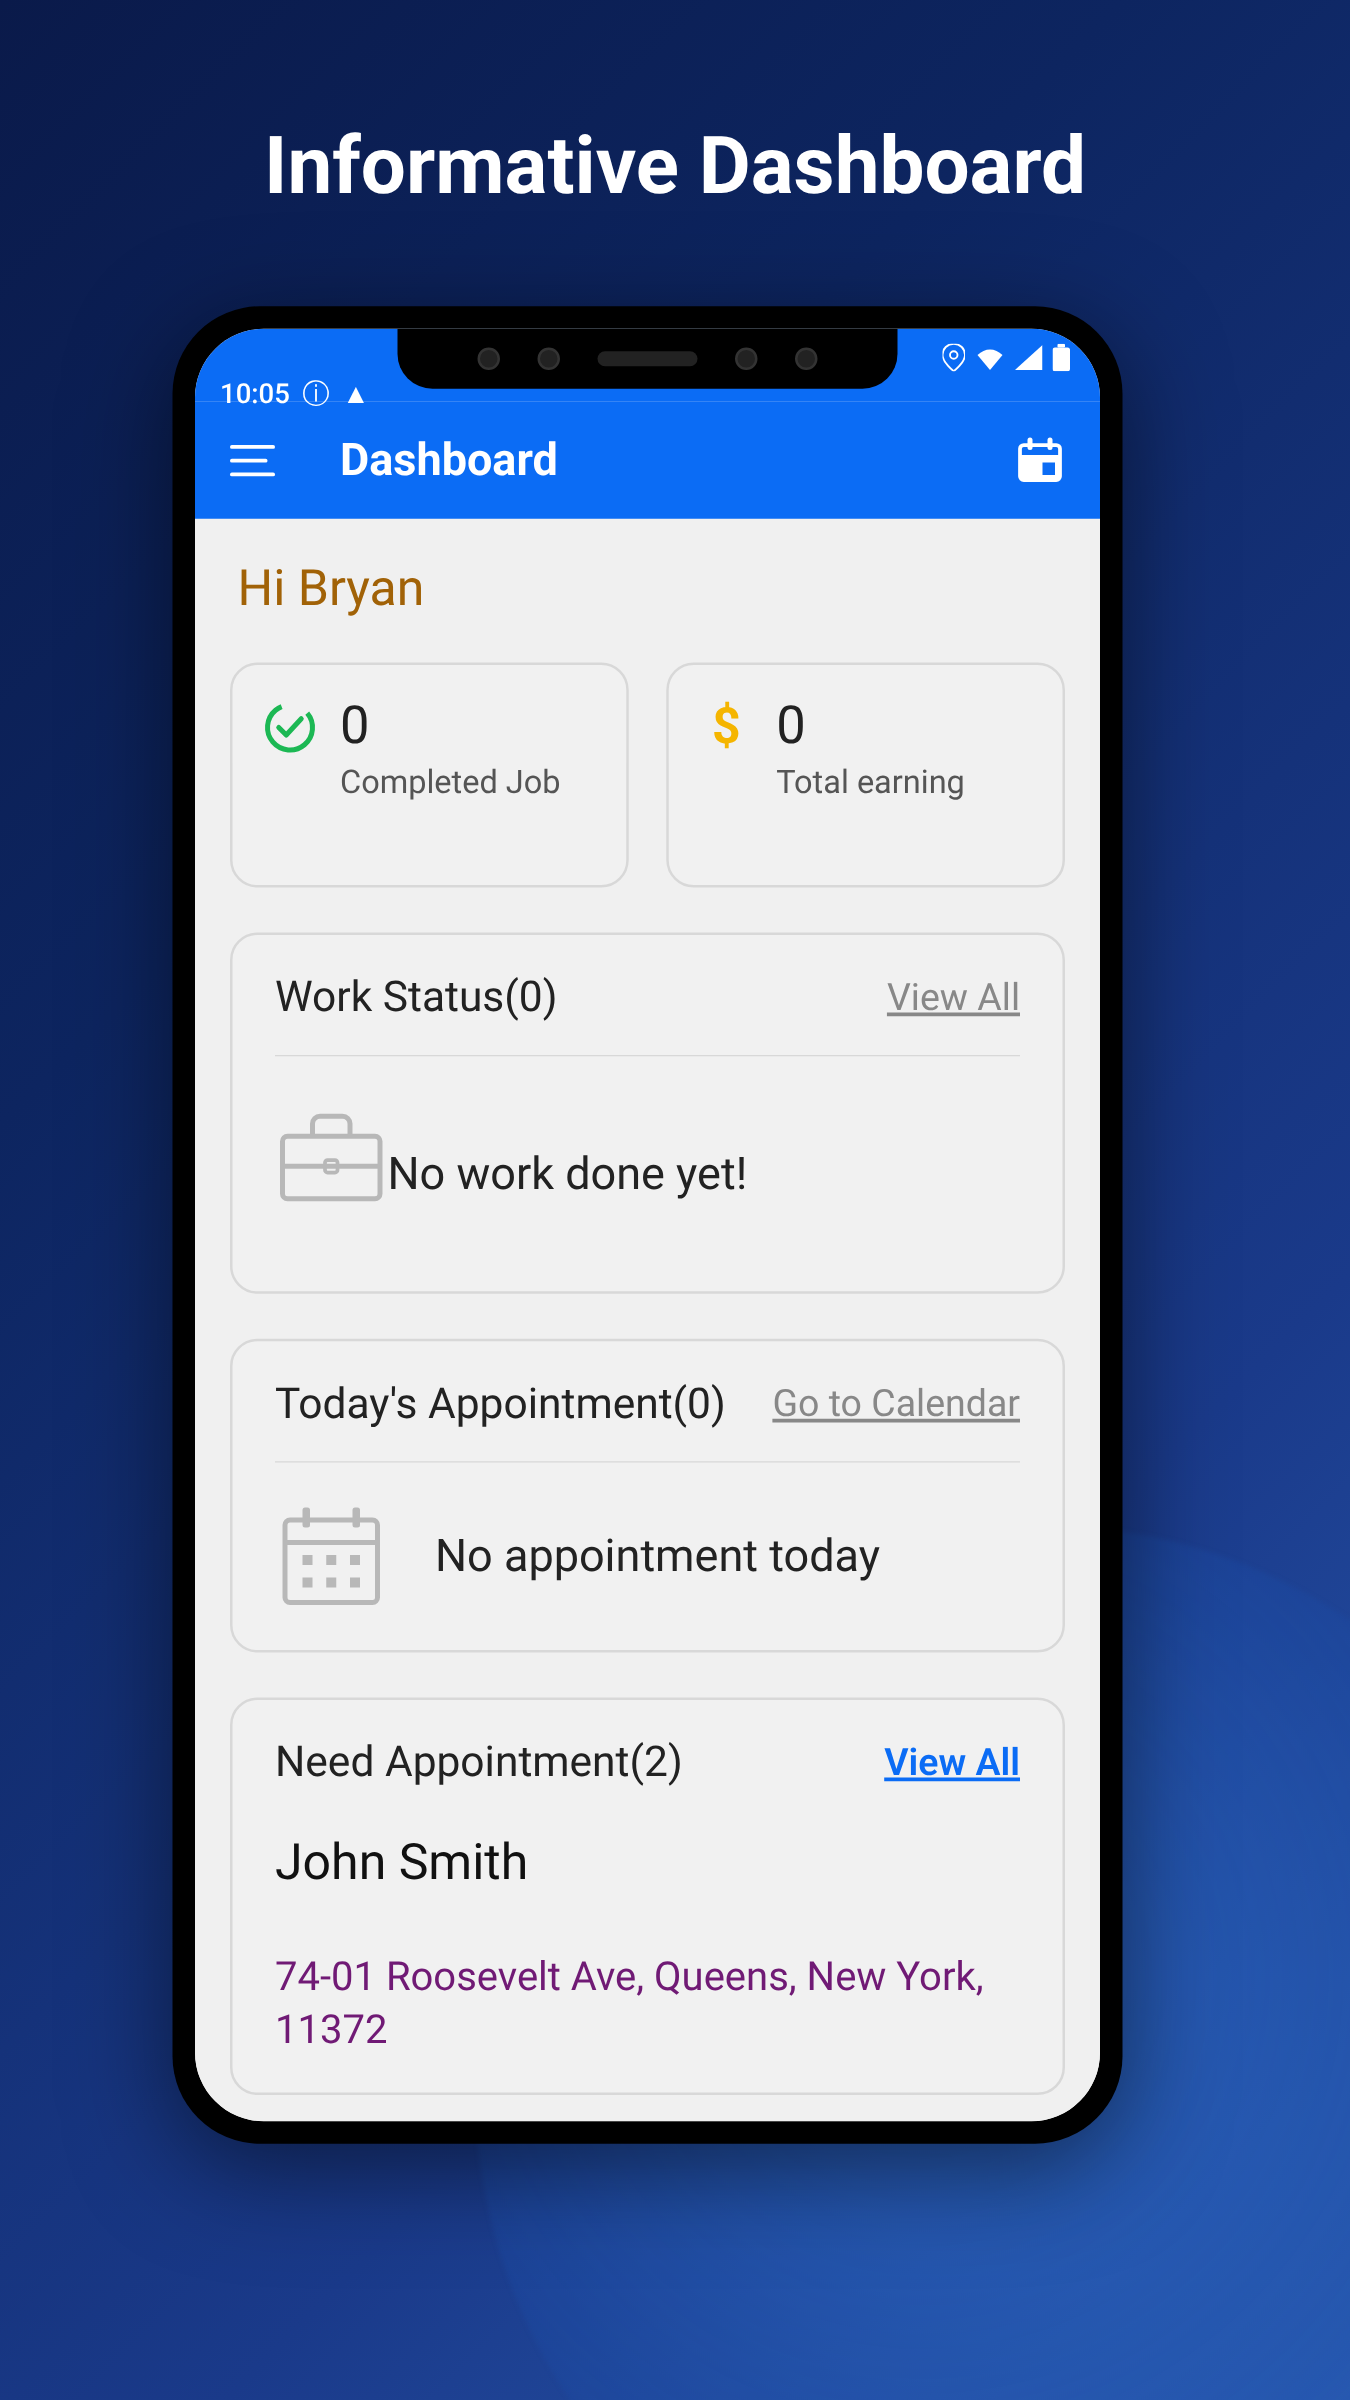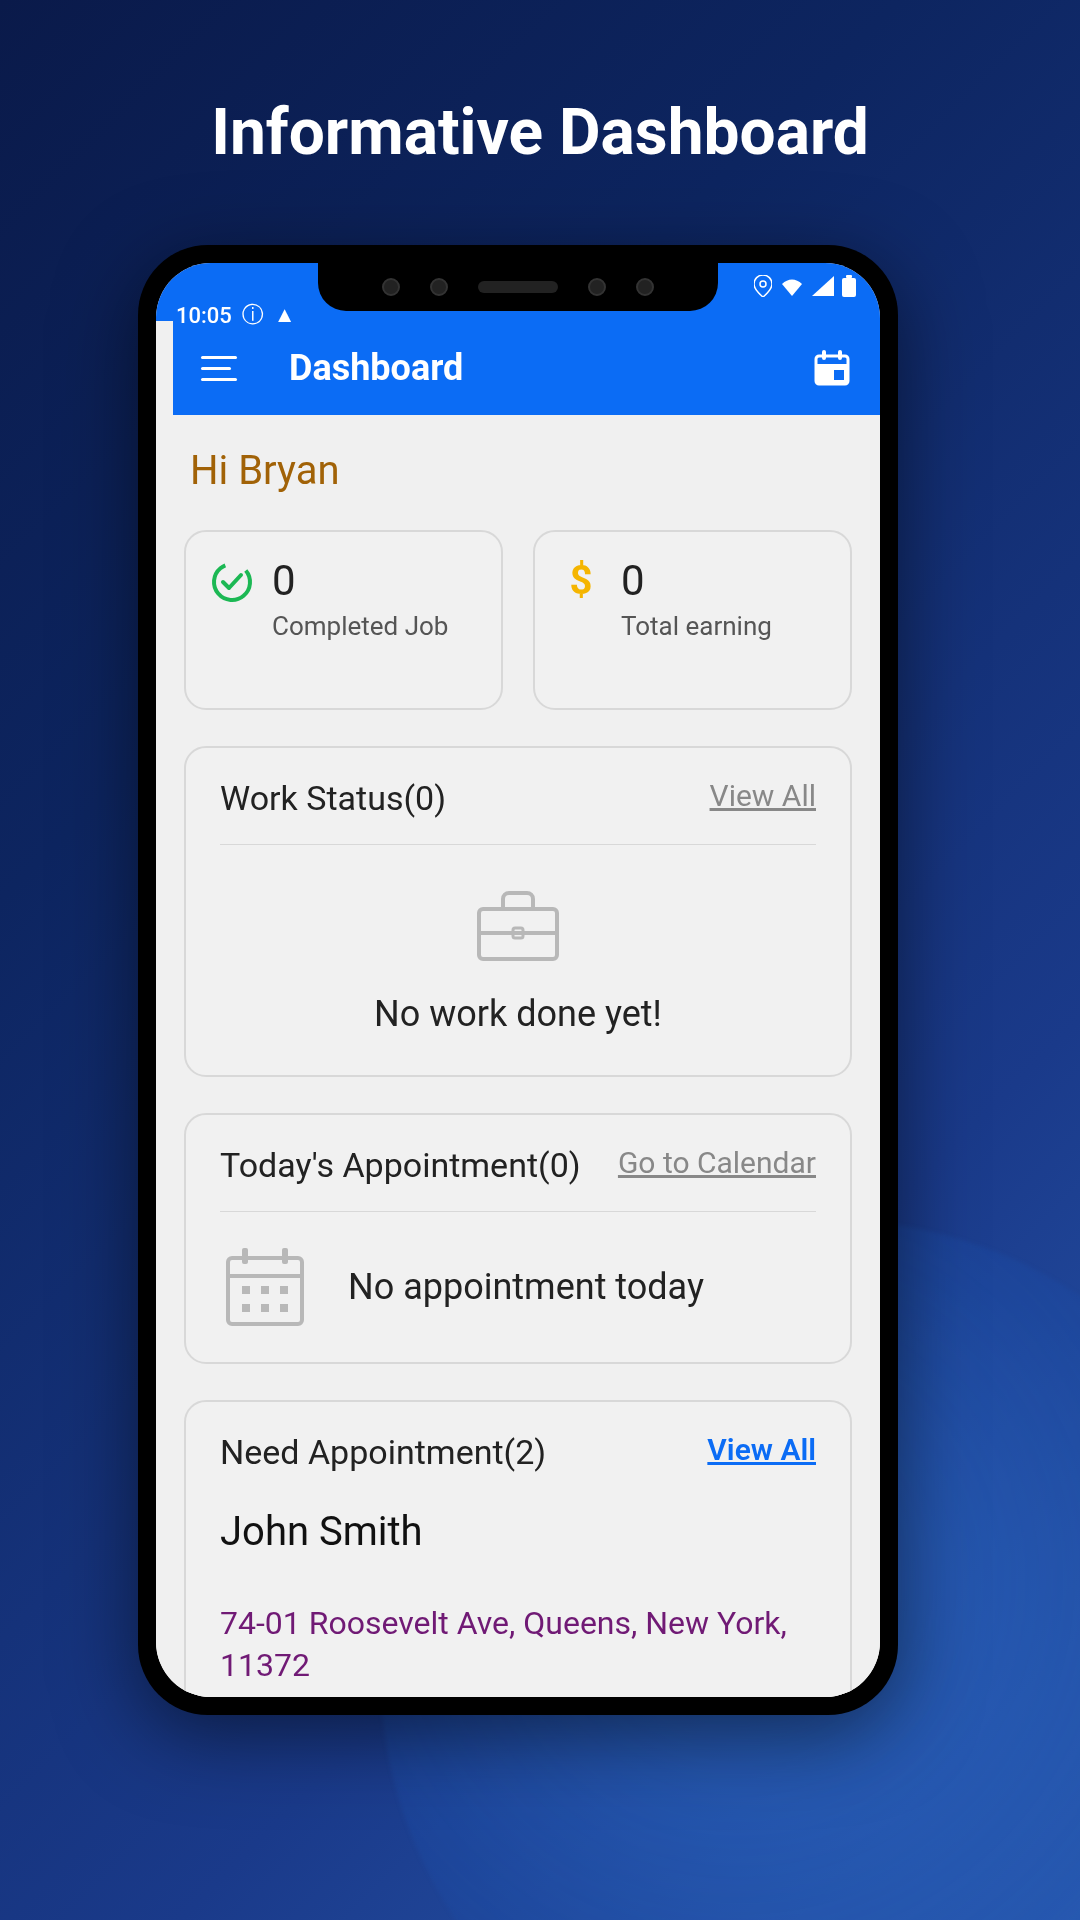--- a/index.html
+++ b/index.html
@@ -85,21 +85,21 @@
     right: 24px; top: 12px;
     color: #fff;
     display: flex; align-items: center; gap: 8px;
     z-index: 8;
   }
   .status-right .wifi, .status-right .signal, .status-right .battery, .status-right .loc {
     display: inline-block;
   }
   .app-bar {
     position: absolute;
-    top: 58px; left: 17px; right: 0;
+    top: 58px; left: 0; right: 0;
     height: 94px;
     background: #0b6cf5;
     display: flex;
     align-items: center;
     padding: 0 28px;
     z-index: 4;
   }
   .hamburger {
     width: 40px; height: 40px;
     display: flex; flex-direction: column; justify-content: center; gap: 8px;
@@ -151,37 +151,37 @@
   .stat-label { font-size: 26px; color: #555; line-height: 1.25; }
   .panel {
     border: 2px solid #d8d8d8;
     border-radius: 22px;
     background: #f1f1f1;
     padding: 30px 34px;
     margin-bottom: 36px;
   }
   .panel-header {
     display: flex;
-    align-items: flex-start;
+    align-items: center;
     justify-content: space-between;
     padding-bottom: 26px;
     border-bottom: 1px solid #d8d8d8;
   }
   .panel-header.noborder { border-bottom: none; padding-bottom: 12px; }
   .panel-title { font-size: 34px; color: #222; }
   .panel-link {
     font-size: 30px;
     color: #888;
     text-decoration: underline;
     cursor: pointer;
   }
   .panel-link.blue { color: #0b6cf5; font-weight: 600; }
   .panel-body-center {
     display: flex;
-    flex-direction: column;
+    flex-direction: row;
     align-items: center;
     padding: 40px 0 10px;
   }
   .panel-body-row {
     display: flex;
     align-items: center;
     gap: 38px;
     padding: 30px 0 0;
   }
   .empty-icon { width: 90px; height: 80px; margin-bottom: 28px; }

